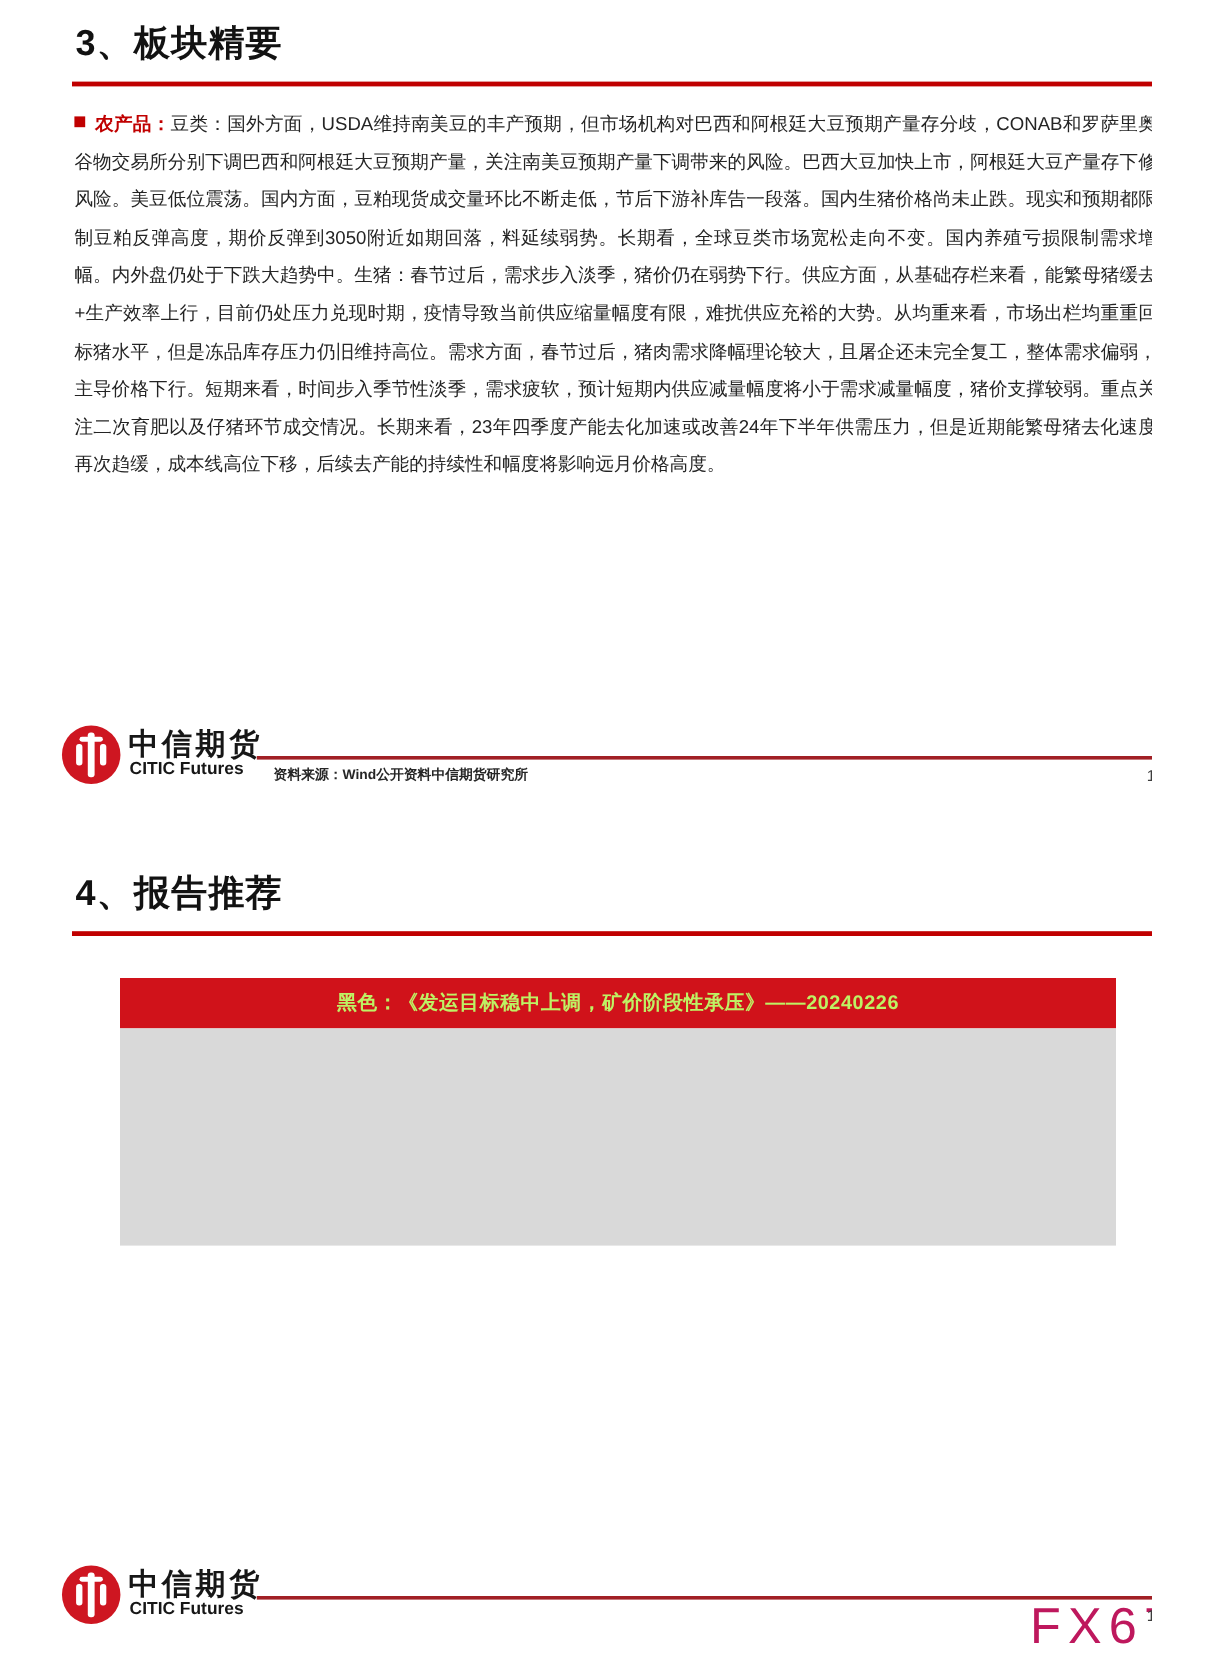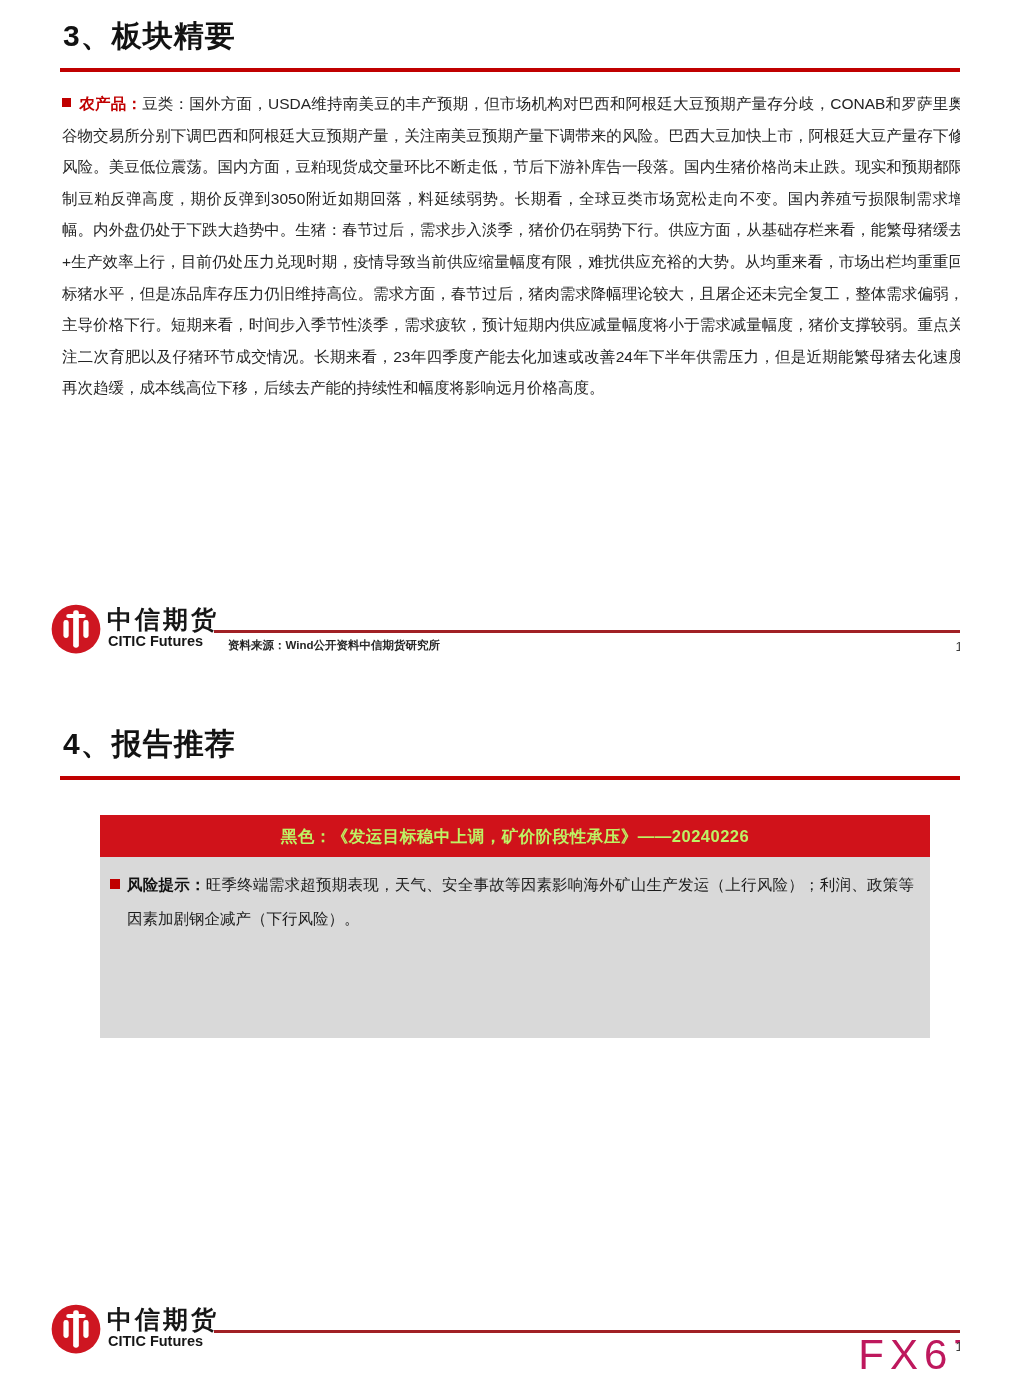--- a/index.html
+++ b/index.html
@@ -205,23 +205,20 @@
     </div>
   </section>
 
   <section>
     <h1 class="slide-title" style="top:724px;">4、报告推荐</h1>
     <div class="title-rule" style="top:776px;"></div>
 
     <div class="banner">黑色：《发运目标稳中上调，矿价阶段性承压》——20240226</div>
 
     <div class="graybox">
-      <p class="gb-para">
-        <span class="bullet-abs"></span><span class="gb-lead">风险提示：</span><span>旺季终端需求超预期表现，天气、安全事故等因素影响海外矿山生产发运（上行风险）；利润、政策等因素加剧钢企减产（下行风险）。</span>
-      </p>
     </div>
 
     <div class="footer" style="top:1303px;">
       <svg class="f-logo" viewBox="0 0 64 64">
         <circle cx="32" cy="32" r="30" fill="#ce1621"></circle>
         <g fill="#ffffff">
           <rect x="28.5" y="9" width="7" height="46" rx="3"></rect>
           <rect x="16.5" y="21" width="6.5" height="22" rx="3"></rect>
           <rect x="41" y="21" width="6.5" height="22" rx="3"></rect>
           <rect x="20" y="13.5" width="24" height="5" rx="2.5"></rect>

